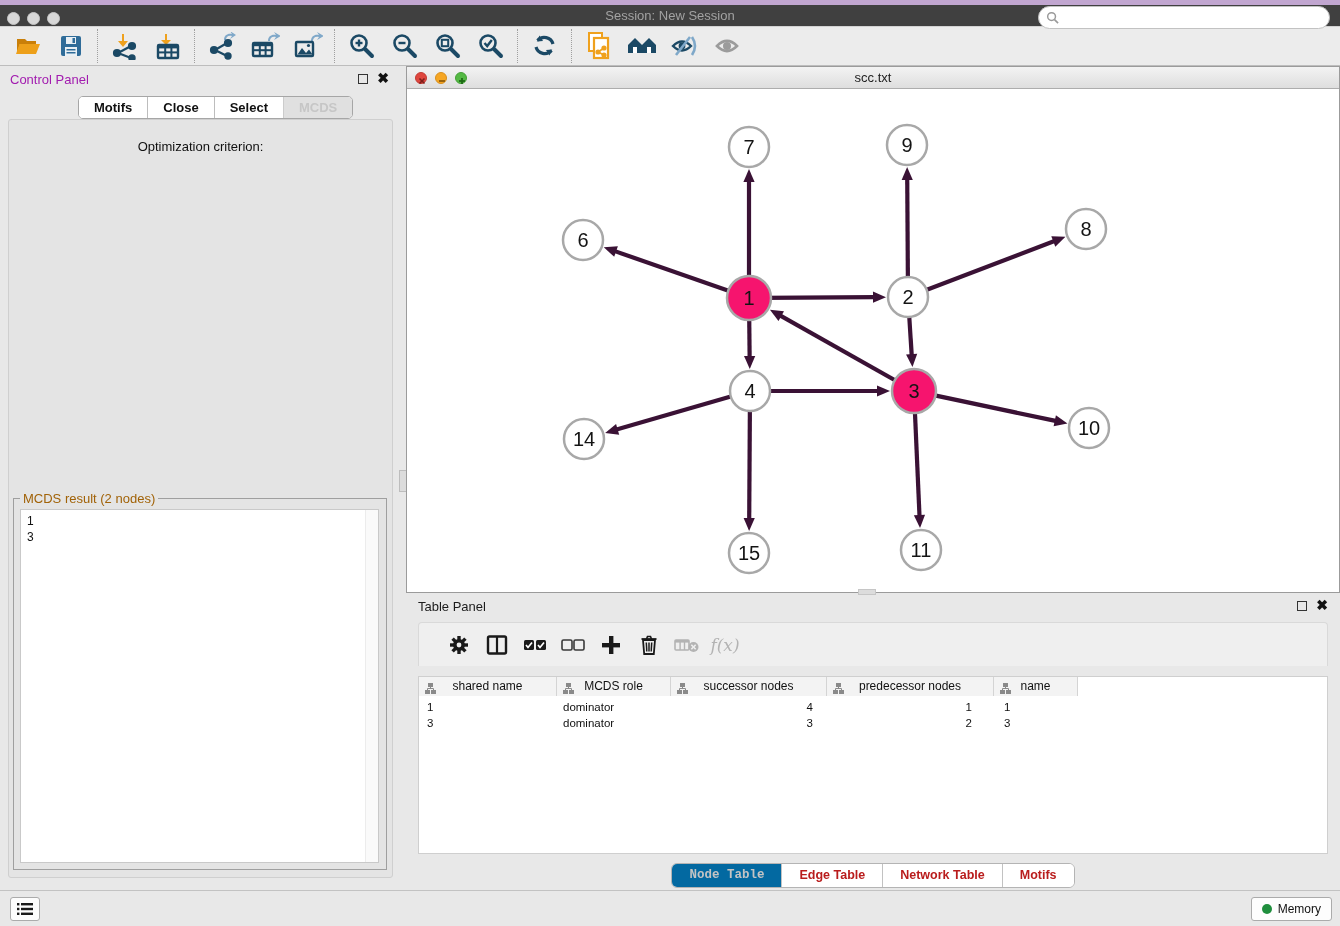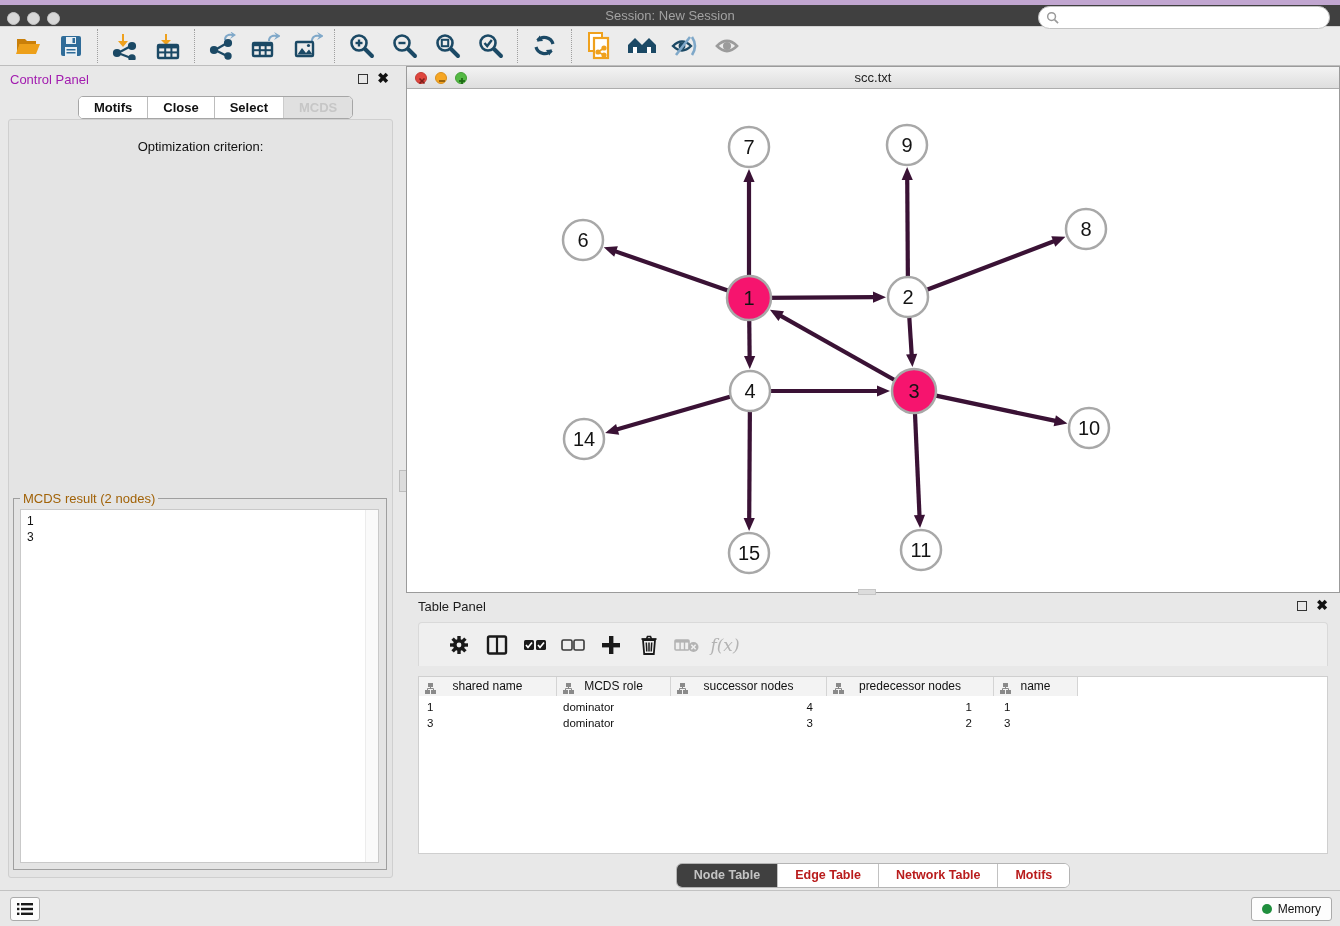--- a/index.html
+++ b/index.html
@@ -83,21 +83,21 @@
             font-size:12px; color:#111; text-align:center; line-height:18px; }
   .tp-hcell .hicon { position:absolute; left:6px; top:4px; }
   .tp-row { position:absolute; left:0; height:16px; display:flex; }
   .tp-cell { font-size:11.5px; color:#111; line-height:16px; white-space:nowrap; overflow:hidden; }
   #tp-tabs { position:absolute; left:0; right:0; top:267px; display:flex; justify-content:center; }
   #tp-tabs-inner { display:flex; background:#fff; border:1px solid #b4b4b4; border-radius:6px;
             overflow:hidden; height:25px; }
   .tp-tab { padding:0 17px; font-size:12.5px; font-weight:bold; color:#b91c1c; line-height:23px;
             border-left:1px solid #c2c2c2; background:#fff; }
   .tp-tab:first-child { border-left:none; }
-  .tp-tab.disabled-active { background:#404040; color:#c4c4c4; }
+  .tp-tab.disabled-active { background:#0369a1; color:#c4c4c4;font-family:Liberation Mono, monospace; }
 
   
   #statusbar { position:absolute; left:0; bottom:0; width:100%; height:36px; background:#e8e8e8;
             border-top:1px solid #c2c2c2; }
   #list-btn { position:absolute; left:10px; top:6px; width:30px; height:24px; background:#fdfdfd;
             border:1px solid #ababab; border-radius:3px; display:flex; align-items:center; justify-content:center; }
   #memory-btn { position:absolute; right:8px; top:6px; height:24px; background:#fdfdfd;
             border:1px solid #ababab; border-radius:3px; display:flex; align-items:center;
             padding:0 10px; gap:6px; font-size:12px; color:#111; }
   #memory-dot { width:10px; height:10px; border-radius:50%; background:#1f8e3d; }

